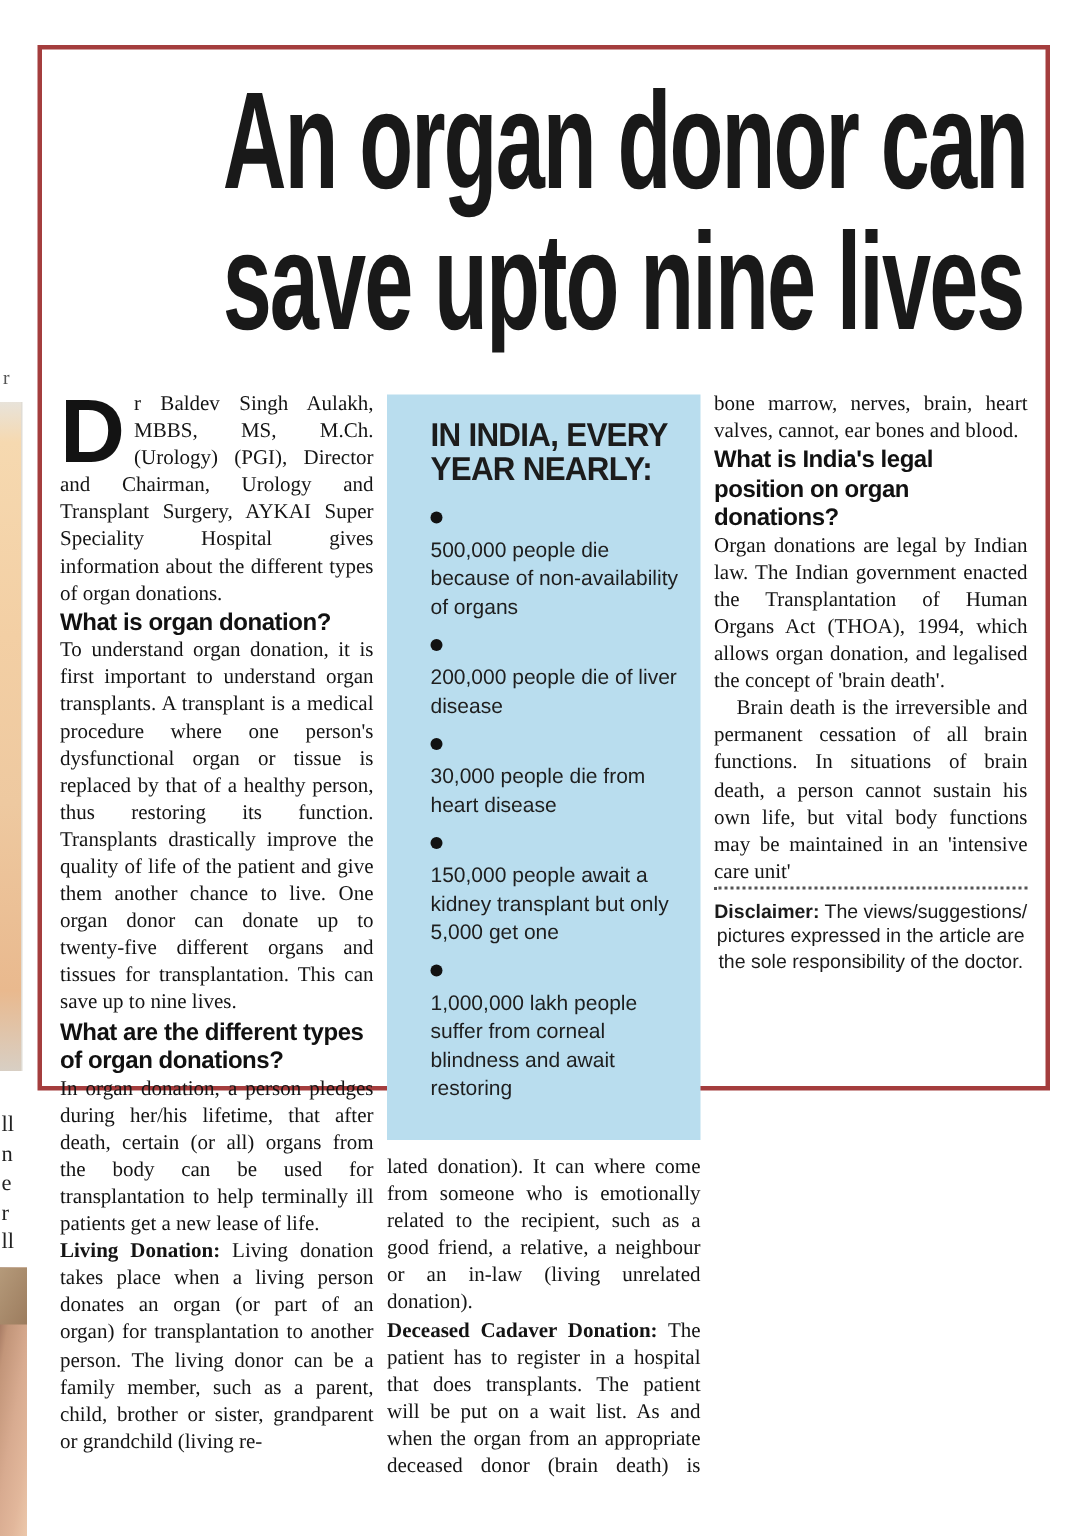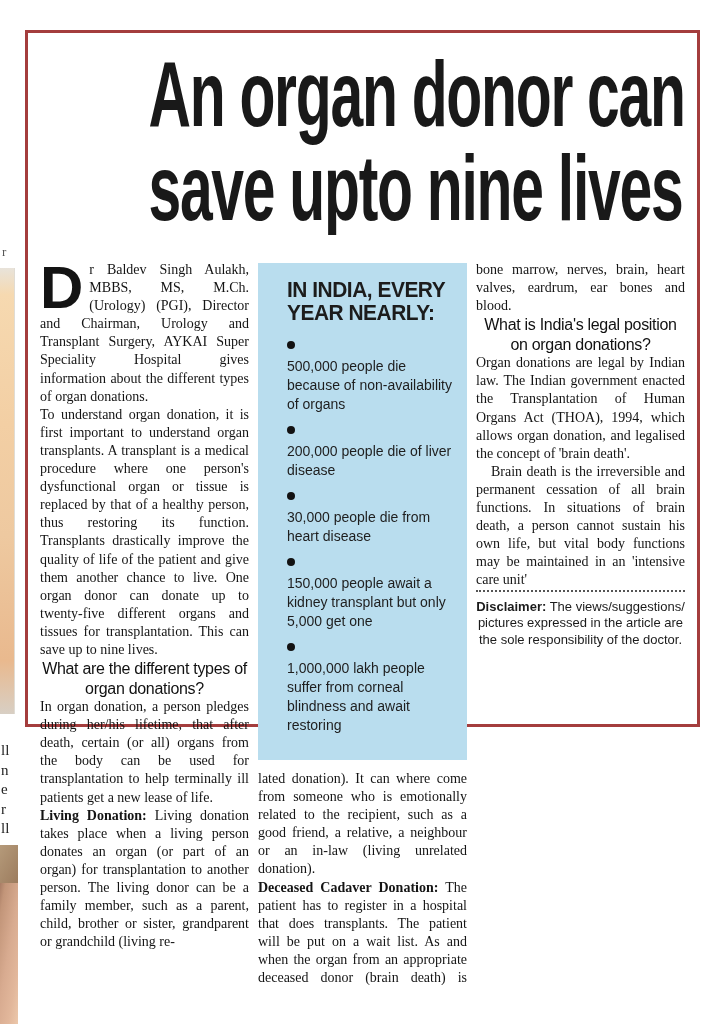--- a/index.html
+++ b/index.html
@@ -25,22 +25,22 @@
 
   .headline{padding-top:14px;text-align:center;overflow:hidden;}
   .hl{display:block;font-family:"Liberation Sans",sans-serif;font-weight:bold;
     font-size:92px;line-height:94px;letter-spacing:-2px;color:#191919;
     transform:scaleX(0.64);transform-origin:center;white-space:nowrap;}
 
   .cols{display:flex;gap:9px;padding:26px 12px 0 12px;height:724px;overflow:hidden;}
   .col{flex:0 0 209px;width:209px;font-size:14px;line-height:18.1px;
     text-align:justify;color:#141414;}
   .col p{margin:0;}
-  .subhead{font-family:"Liberation Sans",sans-serif;font-weight:normal;
-    font-size:16px;line-height:19.5px;letter-spacing:-0.3px;text-align:center;
+  .subhead{font-family:"Liberation Sans",sans-serif;font-weight:bold;
+    font-size:16px;line-height:19.5px;letter-spacing:-0.3px;text-align:left;
     margin:1px 0;color:#111;}
   .dropcap{float:left;font-family:"Liberation Sans",sans-serif;font-weight:bold;
     font-size:60px;line-height:50px;padding:2px 6px 0 0;color:#131313;}
   .lead{font-weight:bold;}
   .indent{text-indent:15px;}
 
   
   .infobox{background:#b9ddee;padding:15px 10px 18px 29px;margin:2px 0 10px 0;}
   .infobox-title{font-family:"Liberation Sans",sans-serif;font-weight:bold;
     font-size:22px;line-height:23px;letter-spacing:-0.5px;color:#1c1c1c;
@@ -113,20 +113,21 @@
 
   <div class="headline">
     <span class="hl">An organ donor can</span>
     <span class="hl">save upto nine lives</span>
   </div>
 
   <div class="cols">
 
     <div class="col">
       <p><span class="dropcap">D</span><span>r Baldev Singh Aulakh, MBBS, MS, M.Ch. (Urology) (PGI), Director and Chairman, Urology and Transplant Surgery, AYKAI Super Speciality Hospital gives information about the different types of organ donations.</span></p>
+      <p class="subhead">What is organ donation?</p>
       <p>To understand organ donation, it is first important to understand organ transplants. A transplant is a medical procedure where one person's dysfunctional organ or tissue is replaced by that of a healthy person, thus restoring its function. Transplants drastically improve the quality of life of the patient and give them another chance to live. One organ donor can donate up to twenty-five different organs and tissues for transplantation. This can save up to nine lives.</p>
       <p class="subhead">What are the different types of organ donations?</p>
       <p>In organ donation, a person pledges during her/his lifetime, that after death, certain (or all) organs from the body can be used for transplantation to help terminally ill patients get a new lease of life.</p>
       <p><span class="lead">Living Donation:</span> <span>Living donation takes place when a living person donates an organ (or part of an organ) for transplantation to another person. The living donor can be a family member, such as a parent, child, brother or sister, grandparent or grandchild (living re-</span></p>
     </div>
 
     <div class="col">
       <div class="infobox">
         <p class="infobox-title">IN INDIA, EVERY</p>
         <p class="infobox-title">YEAR NEARLY:</p>
@@ -153,21 +154,21 @@
             </li>
         </ul>
       </div>
       <p>lated donation). It can where come from someone who is emotionally related to the recipient, such as a good friend, a relative, a neighbour or an in-law (living unrelated donation).</p>
       <p><span class="lead">Deceased Cadaver Donation:</span> <span>The patient has to register in a hospital that does transplants. The patient will be put on a wait list. As and when the organ from an appropriate deceased donor (brain death) is available, the patient will be intimated.</span></p>
       <p class="subhead">What are the organs that can be donated?</p>
       <p>Organs that can be donated include kidneys, liver, pancreas, lungs and heart, while tissue constitutes eyes, skin, bone,</p>
     </div>
 
     <div class="col">
-      <p>bone marrow, nerves, brain, heart valves, eardrum, ear bones and blood.</p>
+      <p>bone marrow, nerves, brain, heart valves, cannot, ear bones and blood.</p>
       <p class="subhead">What is India's legal position on organ donations?</p>
       <p>Organ donations are legal by Indian law. The Indian government enacted the Transplantation of Human Organs Act (THOA), 1994, which allows organ donation, and legalised the concept of 'brain death'.</p>
       <p class="indent">Brain death is the irreversible and permanent cessation of all brain functions. In situations of brain death, a person cannot sustain his own life, but vital body functions may be maintained in an 'intensive care unit'</p>
 
 
       <p class="disclaimer"><span class="lead">Disclaimer:</span> <span>The views/suggestions/ pictures expressed in the article are the sole responsibility of the doctor.</span></p>
     </div>
 
   </div>
 </div>

